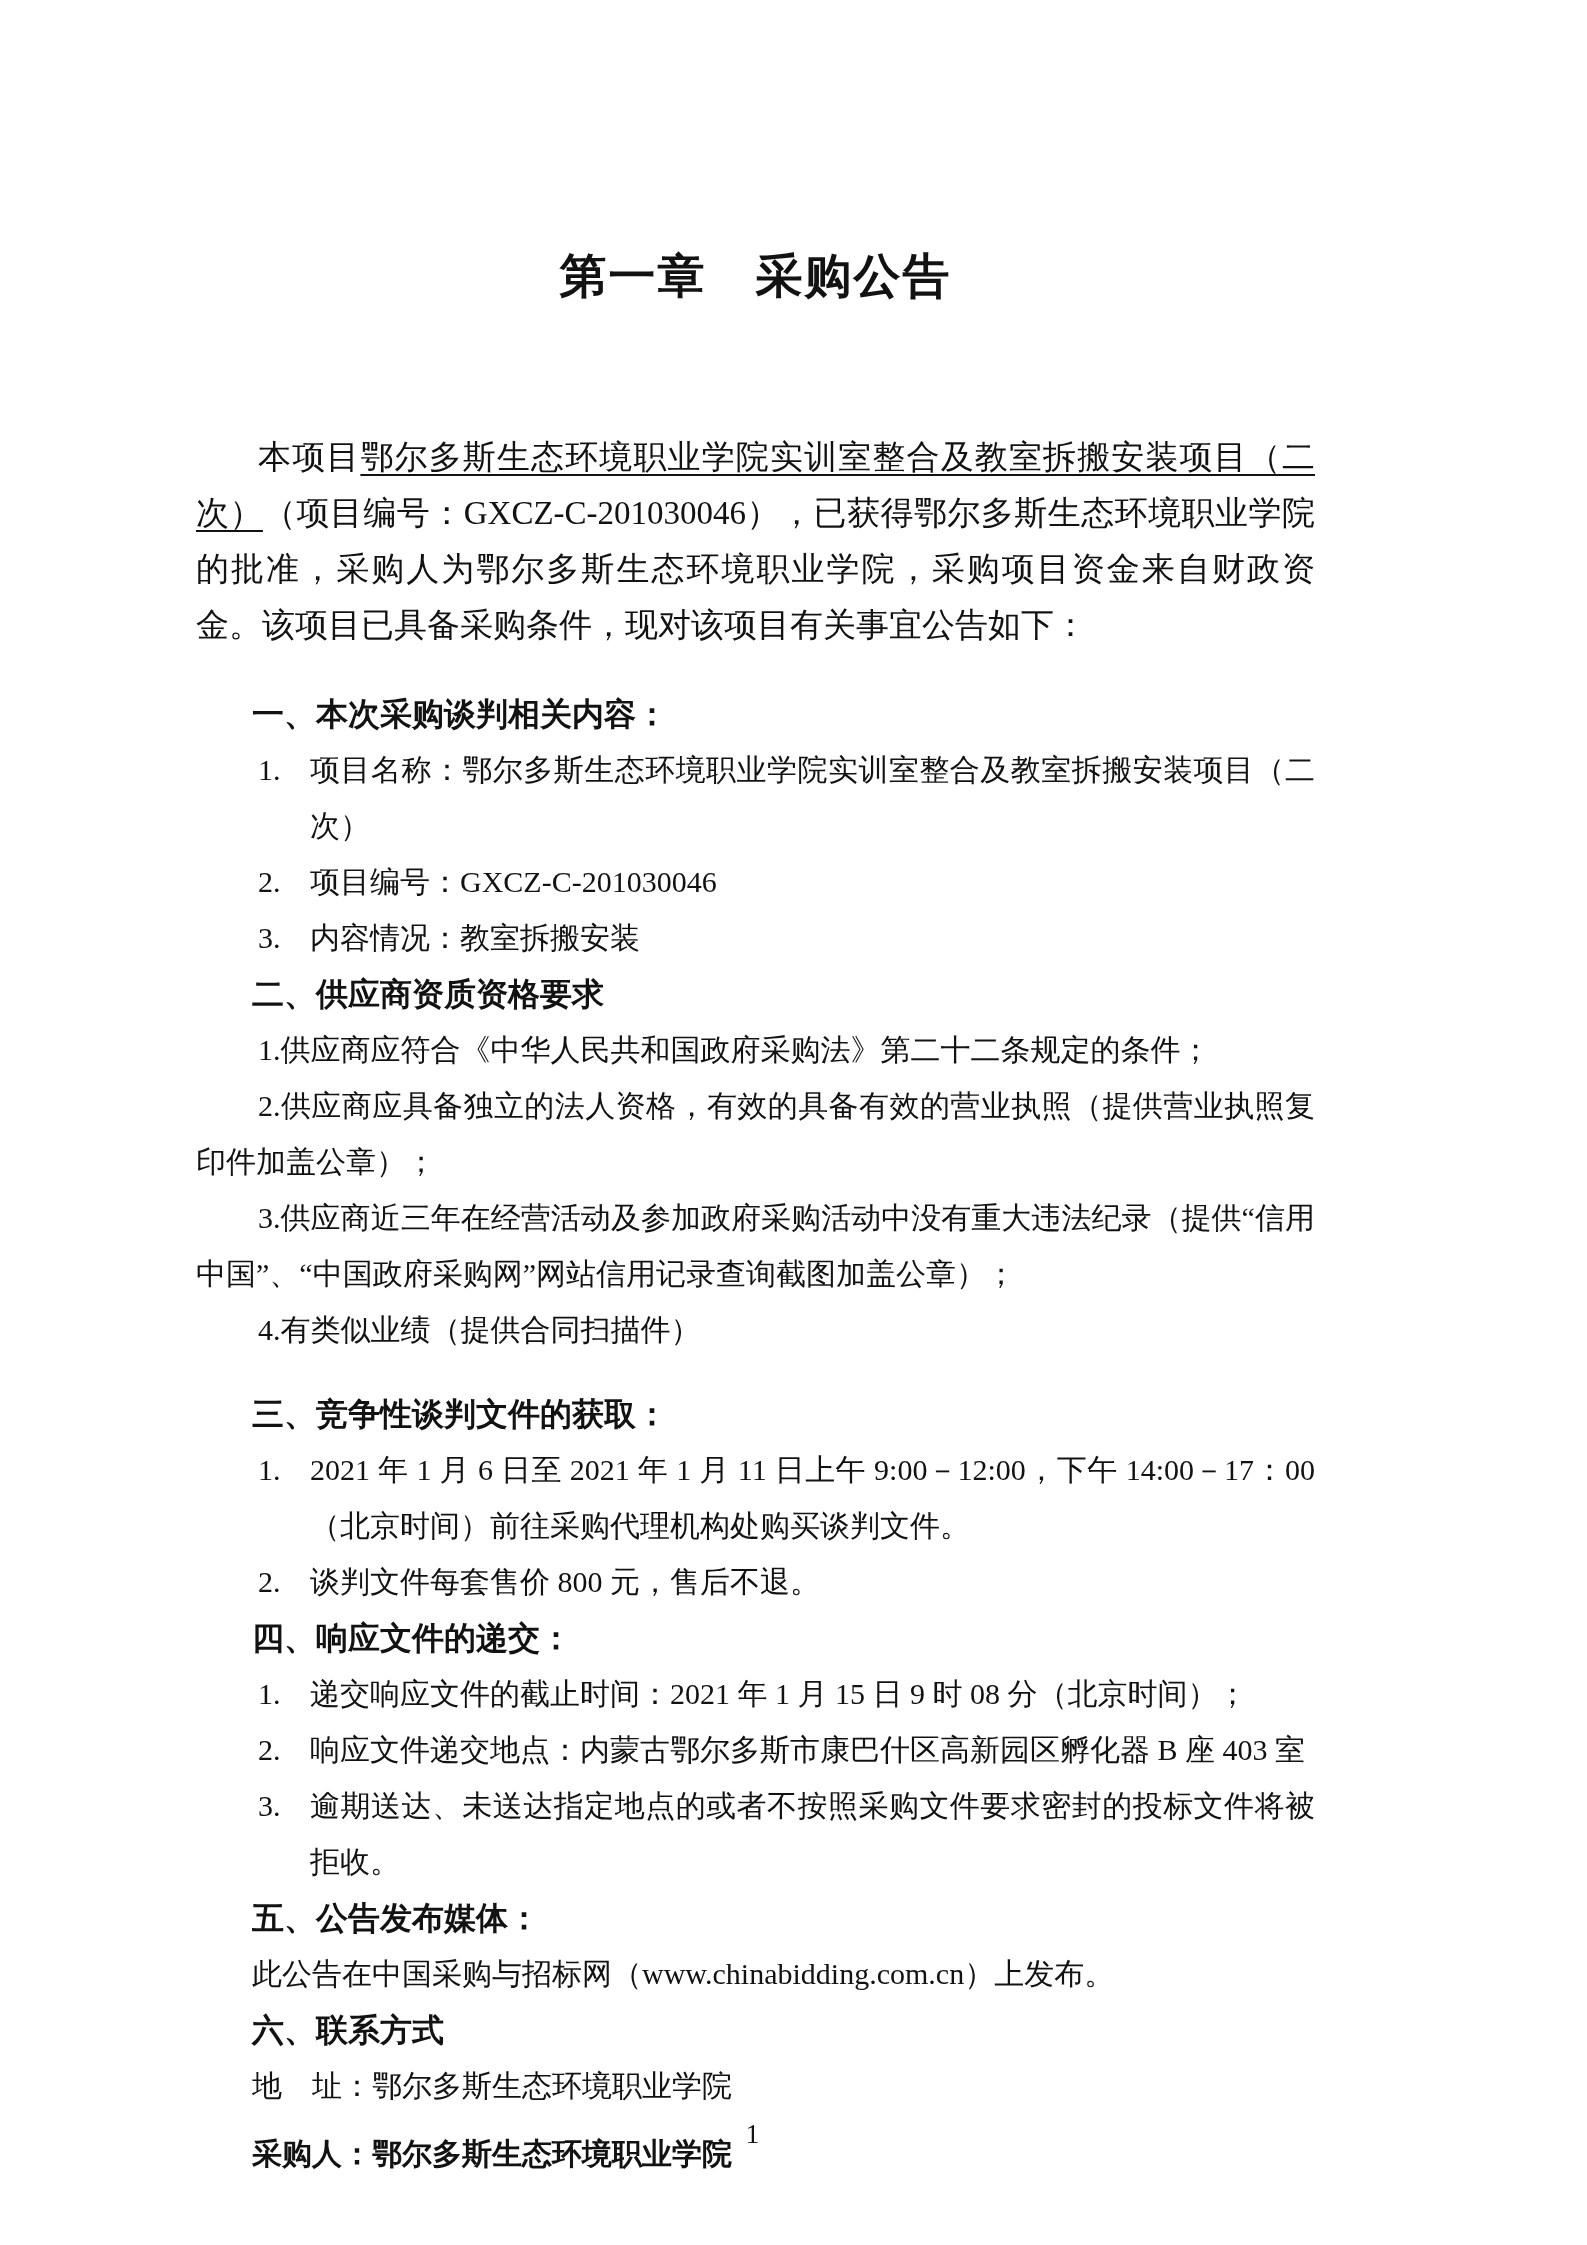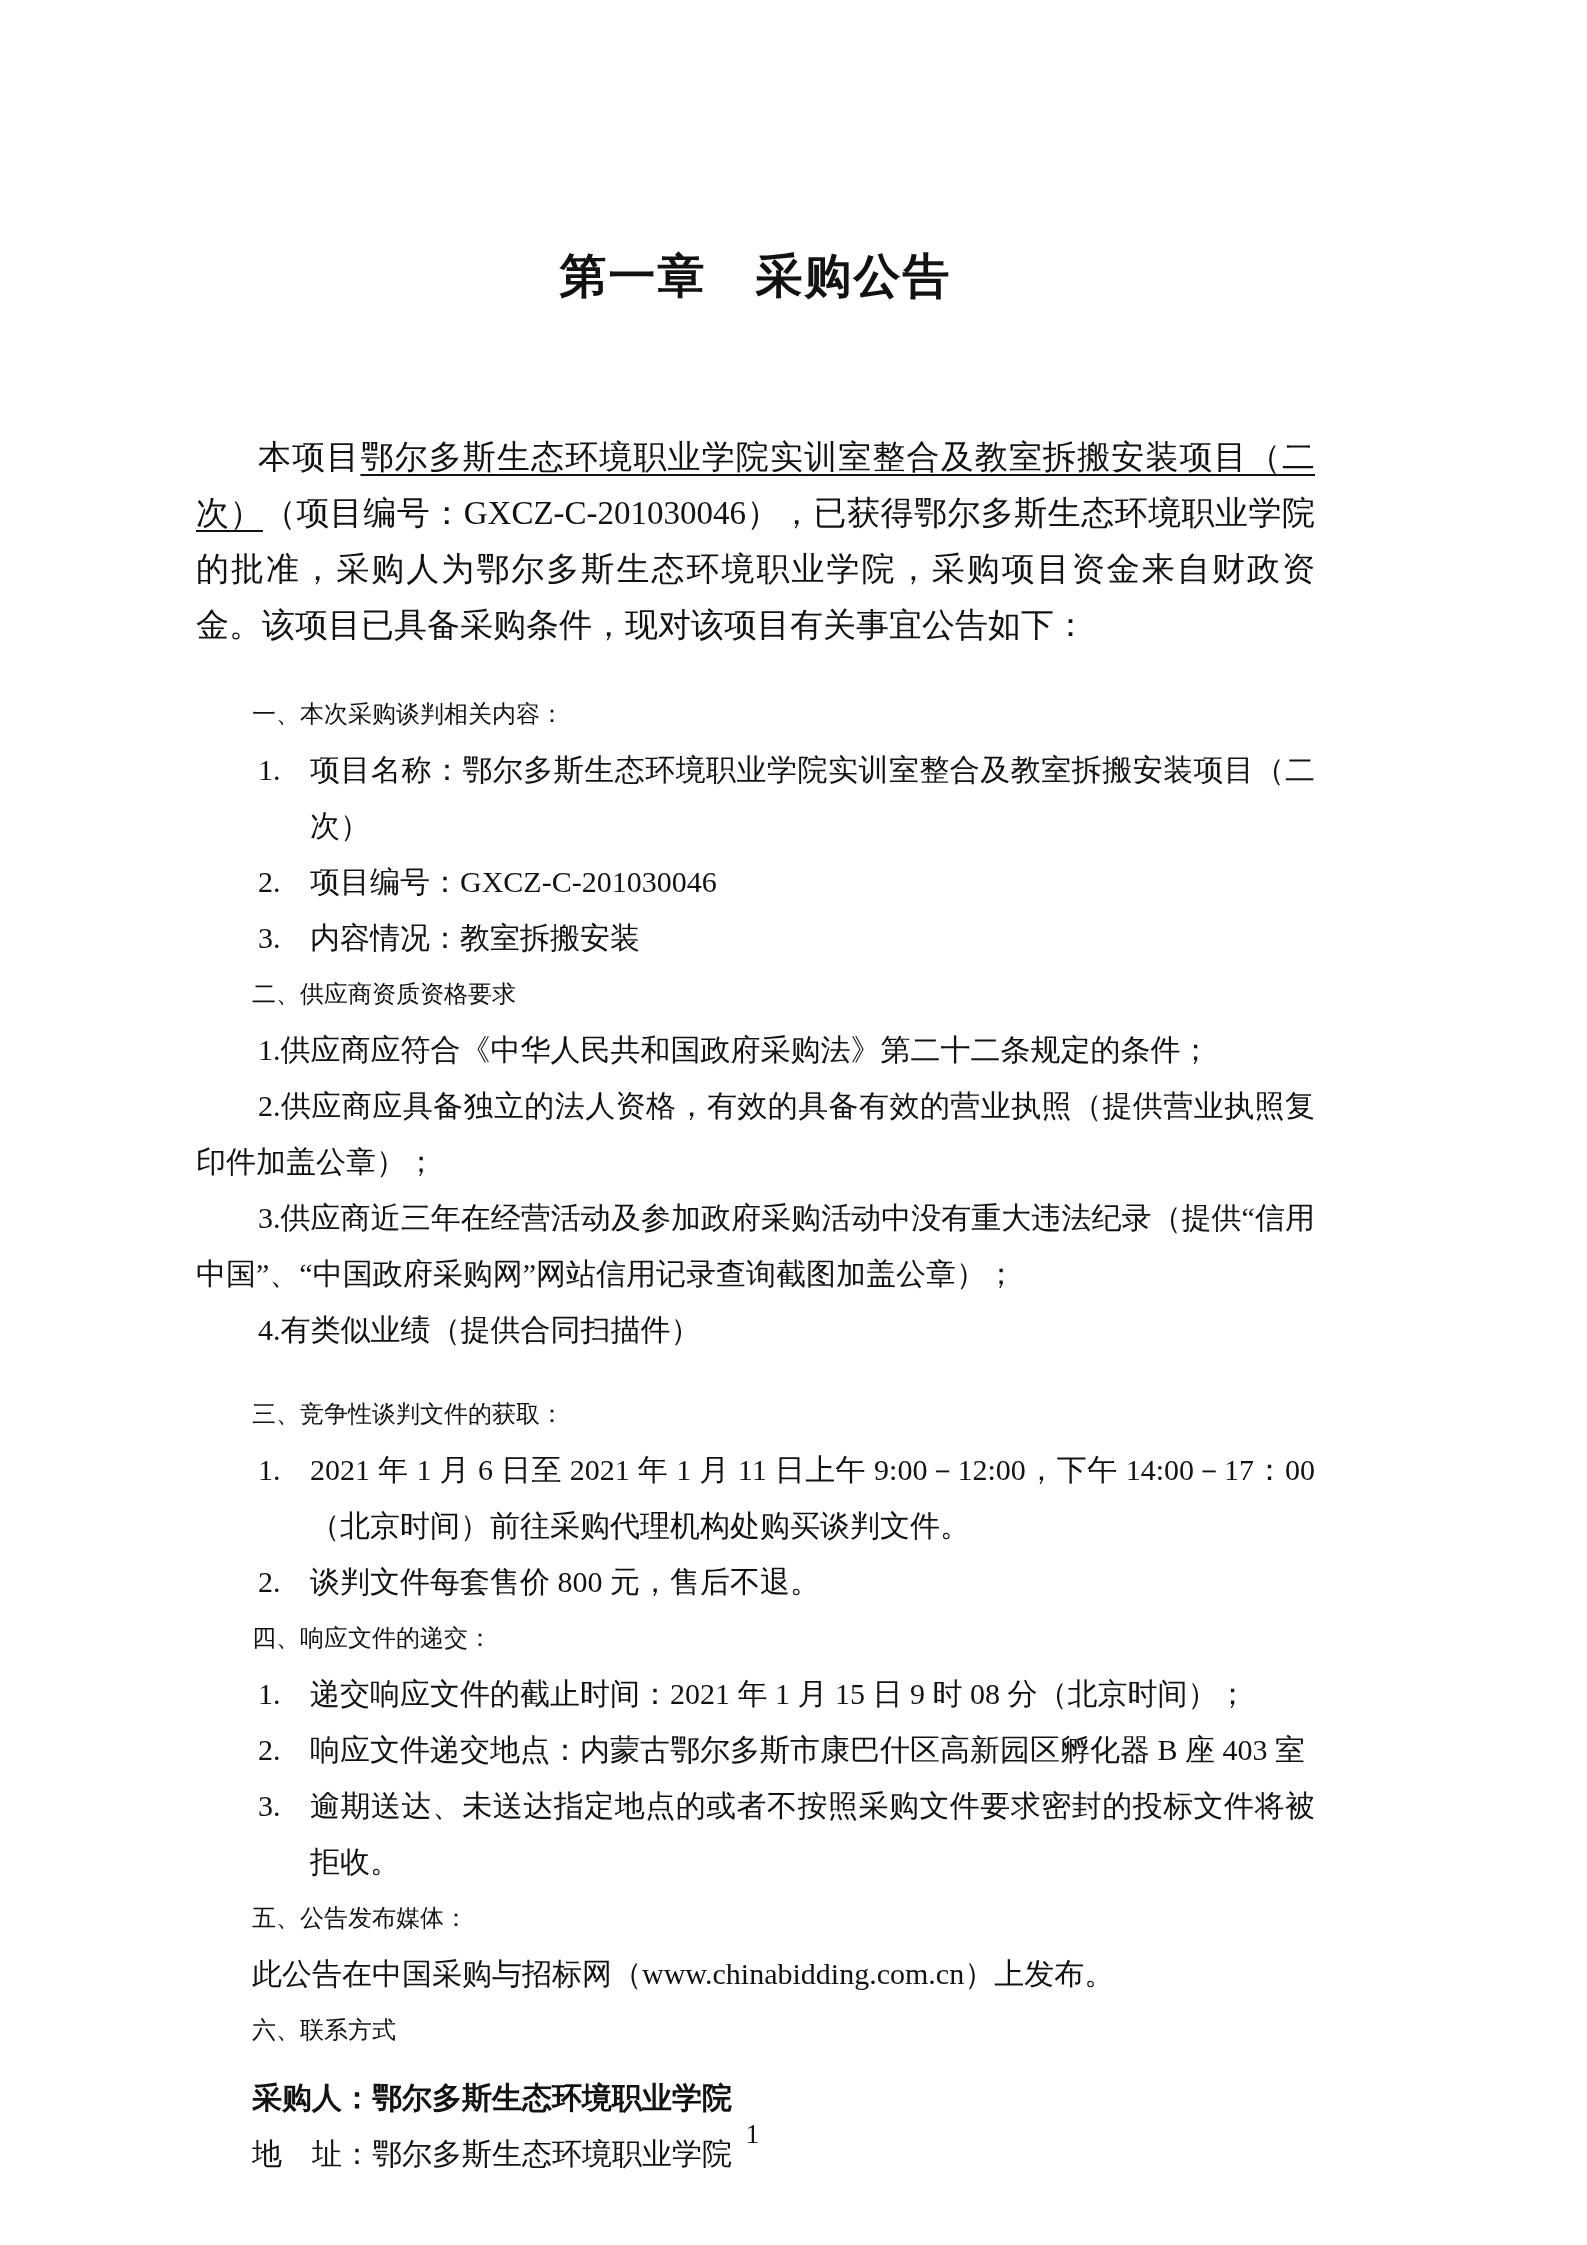--- a/index.html
+++ b/index.html
@@ -41,22 +41,22 @@
     text-decoration: underline;
     text-underline-offset: 6px;
     text-decoration-thickness: 2px;
   }
   .blk {
     font-size: 30px;
     line-height: 56px;
     margin: 0;
   }
   .heading {
-    font-size: 24px;
-    font-weight: normal;
+    font-size: 32px;
+    font-weight: bold;
     padding-left: 56px;
   }
   .gap { margin-top: 28px; }
   .li-num {
     display: flex;
     padding-left: 62px;
   }
   .li-num .num {
     flex: none;
     width: 52px;
@@ -128,18 +128,18 @@
         <span class="num">2.</span>
         <span class="txt">响应文件递交地点：内蒙古鄂尔多斯市康巴什区高新园区孵化器 B 座 403 室</span>
       </div>
       <div class="blk li-num">
         <span class="num">3.</span>
         <span class="txt">逾期送达、未送达指定地点的或者不按照采购文件要求密封的投标文件将被拒收。</span>
       </div>
       <div class="blk heading">五、公告发布媒体：</div>
       <div class="blk para">此公告在中国采购与招标网（www.chinabidding.com.cn）上发布。</div>
       <div class="blk heading">六、联系方式</div>
+      <div class="blk contact">地　址：鄂尔多斯生态环境职业学院</div>
       <div class="blk contact gap bold">采购人：鄂尔多斯生态环境职业学院</div>
-      <div class="blk contact">地　址：鄂尔多斯生态环境职业学院</div>
     </div>
 
   <div class="page-number">1</div>
 </div>
 
 </body></html>

